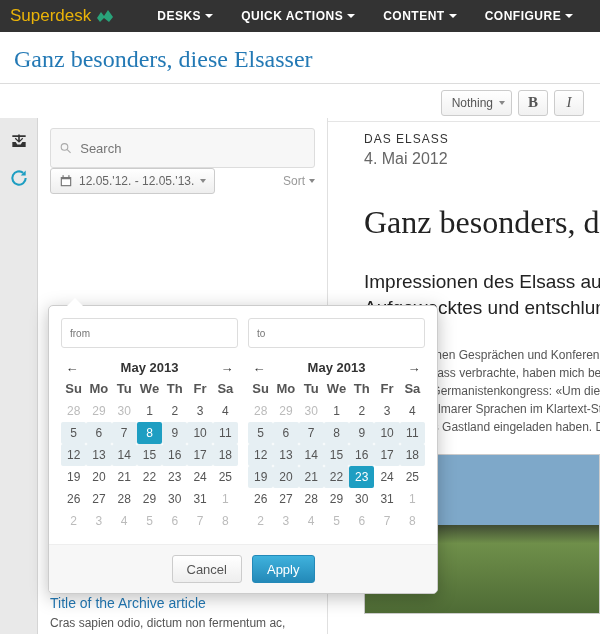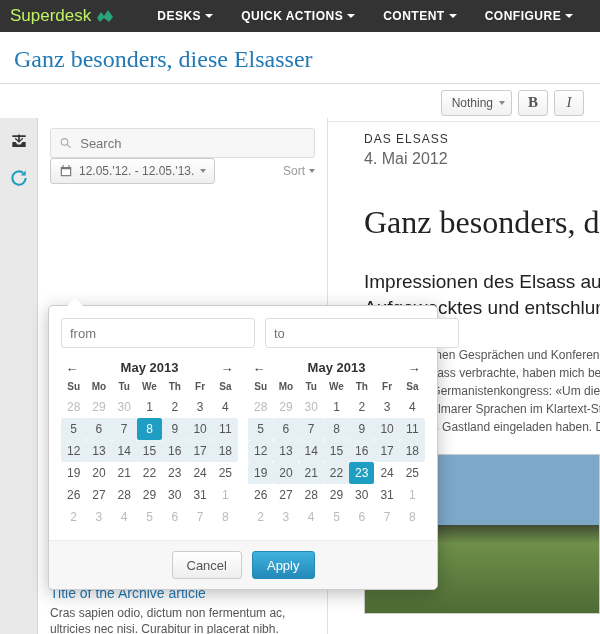--- a/index.html
+++ b/index.html
@@ -1,36 +1,36 @@
 <!DOCTYPE html>
 <html><head>
 <meta charset="utf-8">
 <style>
   *{box-sizing:border-box;margin:0;padding:0;font-family:Arial,Helvetica,sans-serif}
   body{width:600px;height:634px;overflow:hidden;background:#fff;position:relative;color:#333;font-size:13px}
   
   .topnav{height:32px;background:#333;display:flex;align-items:center;padding:0 10px;color:#fff;font-size:12px;font-weight:bold}
-  .brand{display:flex;align-items:center;gap:6px;margin-right:30px;color:#bef264;font-family:Georgia,serif;font-size:17px;font-weight:normal}
+  .brand{display:flex;align-items:center;gap:6px;margin-right:30px;color:#eab308;font-family:Georgia,serif;font-size:17px;font-weight:normal}
   .brand svg{fill:#29a37a}
   .navitem{color:#fff;padding:0 14px;display:flex;align-items:center;gap:4px;letter-spacing:.5px;cursor:pointer}
   .caret{width:0;height:0;border-left:4px solid transparent;border-right:4px solid transparent;border-top:4px solid #fff;display:inline-block}
   
   .pagetitle{padding:14px 14px 10px;color:#2379b5;font-family:Georgia,serif;font-size:24px;border-bottom:1px solid #dcdcdc;background:#fff}
   
   .toolbar{height:38px;border-bottom:1px solid #e5e5e5;display:flex;justify-content:flex-end;align-items:center;gap:6px;padding:0 16px;background:#fff}
   .tb-btn{height:26px;border:1px solid #ccc;border-radius:3px;background:linear-gradient(#fff,#f1f1f1);padding:0 8px;display:flex;align-items:center;gap:6px;font-size:12px;color:#555;cursor:pointer}
   .tb-btn.dd{padding:0 6px 0 10px}
   .tb-sq{width:30px;justify-content:center;font-family:Georgia,serif;font-size:15px}
   .tb-caret{width:0;height:0;border-left:3px solid transparent;border-right:3px solid transparent;border-top:4px solid #888}
   
   .main{display:flex;position:absolute;top:118px;left:0;right:0;bottom:0}
   .rail{width:38px;background:#e9e9e9;border-right:1px solid #d5d5d5;display:flex;flex-direction:column;align-items:center;gap:16px;padding-top:14px}
   .rail .ic{width:20px;height:20px;cursor:pointer}
   .panel{flex:0 0 290px;border-right:1px solid #e0e0e0;padding:10px 12px;background:#fff;position:relative}
-  .search{width:100%;height:30px;border:1px solid #ddd;border-radius:3px;background:#f7f7f7;display:flex;align-items:center;padding:0 8px;color:#999}
+  .search{width:100%;height:40px;border:1px solid #ddd;border-radius:3px;background:#f7f7f7;display:flex;align-items:center;padding:0 8px;color:#999}
   .search input{border:none;background:transparent;outline:none;width:100%;padding-left:8px;font-size:13px;color:#555}
   .filter-row{display:flex;align-items:center;justify-content:space-between}
   .date-btn{height:26px;border:1px solid #ccc;border-radius:3px;background:linear-gradient(#fff,#eee);display:flex;align-items:center;gap:6px;padding:0 8px;font-size:12px;color:#666;cursor:pointer}
   .sort{font-size:12px;color:#999;display:flex;align-items:center;gap:4px;cursor:pointer}
   .items{margin-top:320px}
   .item{border-top:1px solid #eee;padding:10px 0}
   .item .ts{color:#999;font-style:italic;font-size:11px}
   .item .it{color:#2379b5;font-size:14px;margin:4px 0}
   .item .tx{color:#555;font-size:12px;line-height:1.4}
   
@@ -38,26 +38,26 @@
   .kicker{font-size:12px;letter-spacing:1px;color:#333;font-weight:normal}
   .cdate{font-size:16px;color:#666;margin-top:4px}
   .chead{font-family:Georgia,serif;font-size:32px;color:#222;margin-top:36px;white-space:nowrap}
   .csub{font-family:Georgia,serif;font-size:19px;color:#222;margin-top:28px;line-height:1.35;white-space:nowrap}
   .cbody{font-size:12px;color:#555;line-height:1.5;margin-top:26px;white-space:nowrap}
   .cimg{margin-top:18px;height:160px;border:1px solid #ccc;background:linear-gradient(#7ea8c9 0%, #7ea8c9 44%, #3f4a33 44%, #6f8f4a 56%, #4e6b35 100%);position:relative}
   
   .pop{position:absolute;left:48px;top:305px;width:390px;background:#fff;border:1px solid #ccc;border-radius:5px;box-shadow:0 4px 18px rgba(0,0,0,.25);z-index:50;padding:12px}
   .pop:before{content:"";position:absolute;top:-8px;left:18px;width:0;height:0;border-left:8px solid transparent;border-right:8px solid transparent;border-bottom:8px solid #fff}
   .inputs{display:flex;gap:10px;margin-bottom:10px}
-  .inputs input{flex:1;height:30px;border:1px solid #ddd;border-radius:3px;padding:0 8px;font-size:13px;color:#999}
+  .inputs input{flex:1;height:30px;border:1px solid #ddd;border-radius:3px;padding:0 8px;font-size:10px;color:#999}
   .cals{display:flex;gap:10px}
   .cal{flex:1}
   .calhead{display:flex;align-items:center;justify-content:space-between;font-weight:bold;font-size:13px;padding:2px 2px 6px}
   .arrow{width:18px;text-align:center;cursor:pointer;color:#333}
-  .dow{display:grid;grid-template-columns:repeat(7,1fr);text-align:center;font-size:10px;color:#555;font-weight:bold;padding-bottom:4px}
+  .dow{display:grid;grid-template-columns:repeat(7,1fr);text-align:center;font-size:13px;color:#555;font-weight:bold;padding-bottom:4px}
   .days{display:grid;grid-template-columns:repeat(7,1fr);text-align:center;font-size:12px}
   .days span{height:22px;line-height:22px;border-radius:2px;cursor:pointer;color:#555}
   .days span.mute{color:#bbb}
   .days span.rng{background:#e6eff3}
   .days span.cur{background:#1e9ec2;color:#fff}
   .pop-actions{display:flex;justify-content:center;gap:10px;margin-top:12px;border-top:1px solid #eee;padding-top:10px;margin-left:-12px;margin-right:-12px;padding-left:12px;padding-right:12px;background:#f7f7f7;border-radius:0 0 5px 5px;margin-bottom:-12px;padding-bottom:10px}
   .btn{height:28px;padding:0 14px;border:1px solid #ccc;border-radius:3px;background:linear-gradient(#fff,#eee);font-size:13px;color:#555;cursor:pointer}
   .btn.primary{background:linear-gradient(#3fb2dd,#2389b8);color:#fff;border-color:#2389b8}
 </style>
 </head>

